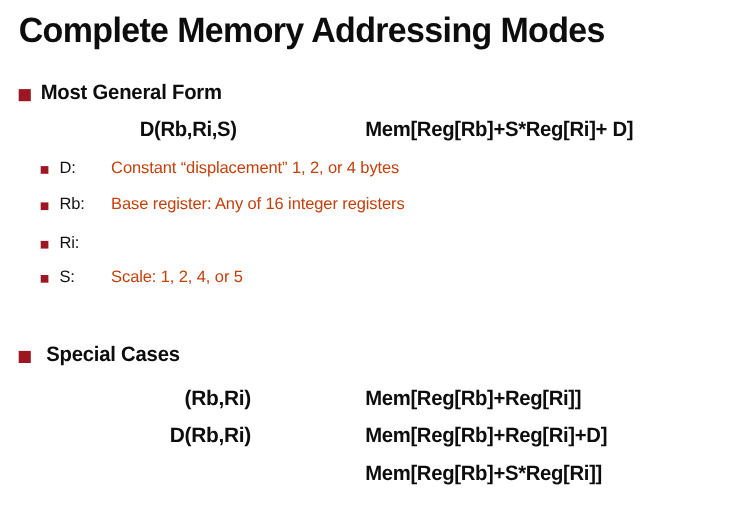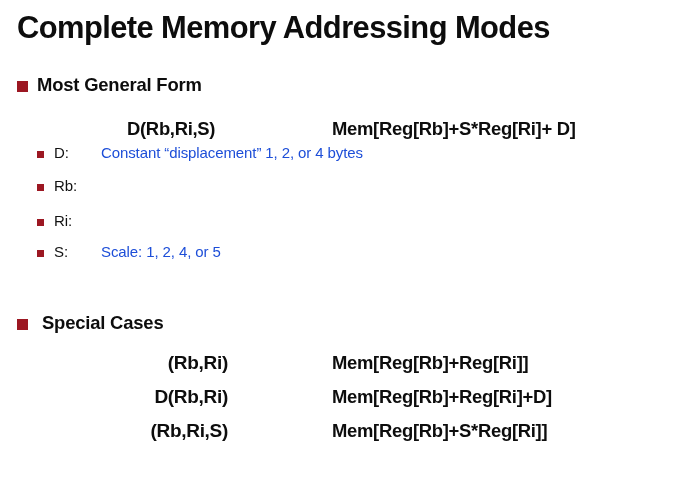--- a/index.html
+++ b/index.html
@@ -97,21 +97,21 @@
     left: 332px;
     top: 0;
     font-size: 19px;
     font-weight: 700;
     color: #0d0d0d;
     letter-spacing: -0.3px;
     transform: scaleX(0.97);
     transform-origin: left center;
   }
 
-  #row-general { top: 108px; margin-top: 10px; }
+  #row-general { top: 108px; }
   #row-sc-0 { top: 352px; }
   #row-sc-1 { top: 386px; }
   #row-sc-2 { top: 420px; }
 
   
   .l2 {
     position: absolute;
     left: 37px;
     right: 8px;
     height: 24px;
@@ -134,21 +134,21 @@
     font-weight: 400;
     color: #111111;
     letter-spacing: -0.1px;
   }
   .l2-desc {
     position: absolute;
     left: 64px;
     top: 0;
     font-size: 15px;
     font-weight: 400;
-    color: #1d4ed8;
+    color: #c2410c;
     letter-spacing: -0.1px;
   }
   .mono {
     font-family: "Liberation Mono", "DejaVu Sans Mono", monospace;
     font-weight: 700;
     font-size: 14px;
     letter-spacing: 0;
   }
 
   #def-0 { top: 144px; }
@@ -177,20 +177,23 @@
     <span class="l2-sq"></span>
     <span class="l2-key">D:</span>
     <span class="l2-desc">
       <span>Constant “displacement” 1, 2, or 4 bytes</span>
     </span>
   </div>
 
   <div class="l2" id="def-1">
     <span class="l2-sq"></span>
     <span class="l2-key">Rb:</span>
+    <span class="l2-desc">
+      <span>Base register: Any of 16 integer registers</span>
+    </span>
   </div>
 
   <div class="l2" id="def-2">
     <span class="l2-sq"></span>
     <span class="l2-key">Ri:</span>
   </div>
 
   <div class="l2" id="def-3">
     <span class="l2-sq"></span>
     <span class="l2-key">S:</span>
@@ -208,17 +211,16 @@
     <span class="formula-left rt">(Rb,Ri)</span>
     <span class="formula-right">Mem[Reg[Rb]+Reg[Ri]]</span>
   </div>
 
   <div class="formula-row" id="row-sc-1">
     <span class="formula-left rt">D(Rb,Ri)</span>
     <span class="formula-right">Mem[Reg[Rb]+Reg[Ri]+D]</span>
   </div>
 
   <div class="formula-row" id="row-sc-2">
-    <span class="formula-left rt">(Rb,Ri,S)</span>
     <span class="formula-right">Mem[Reg[Rb]+S*Reg[Ri]]</span>
   </div>
 
 </div>
 
 </body></html>

